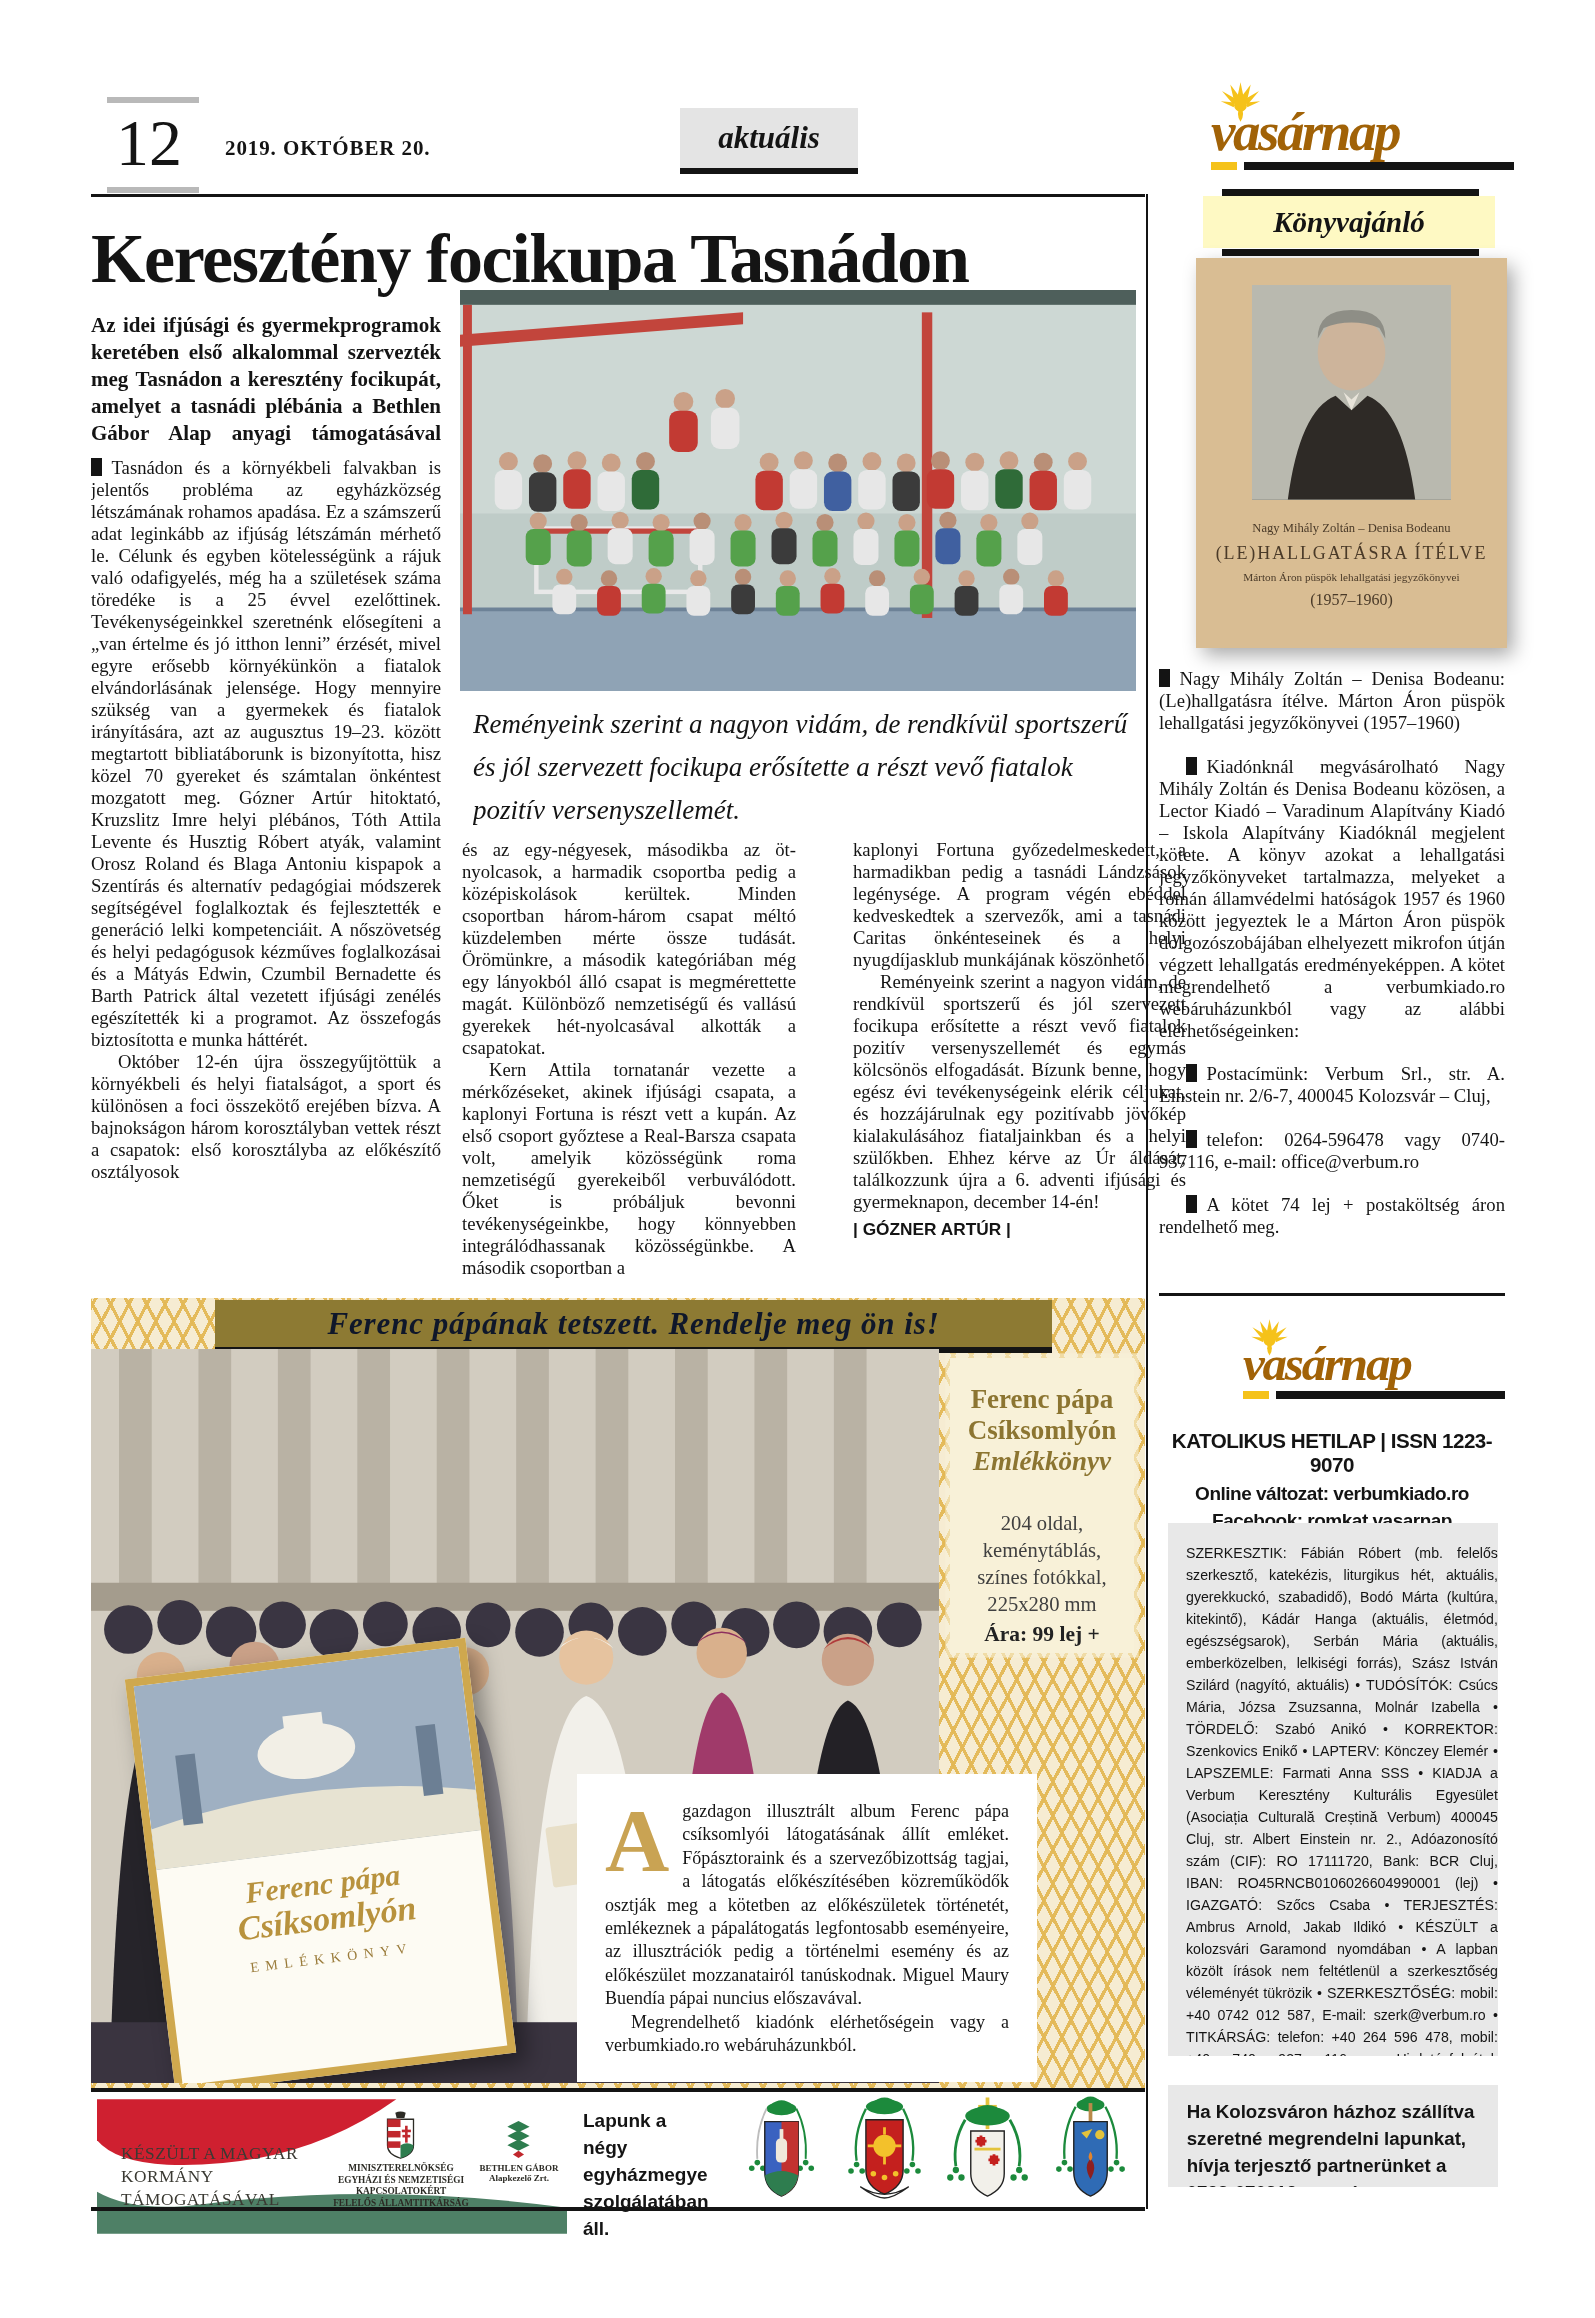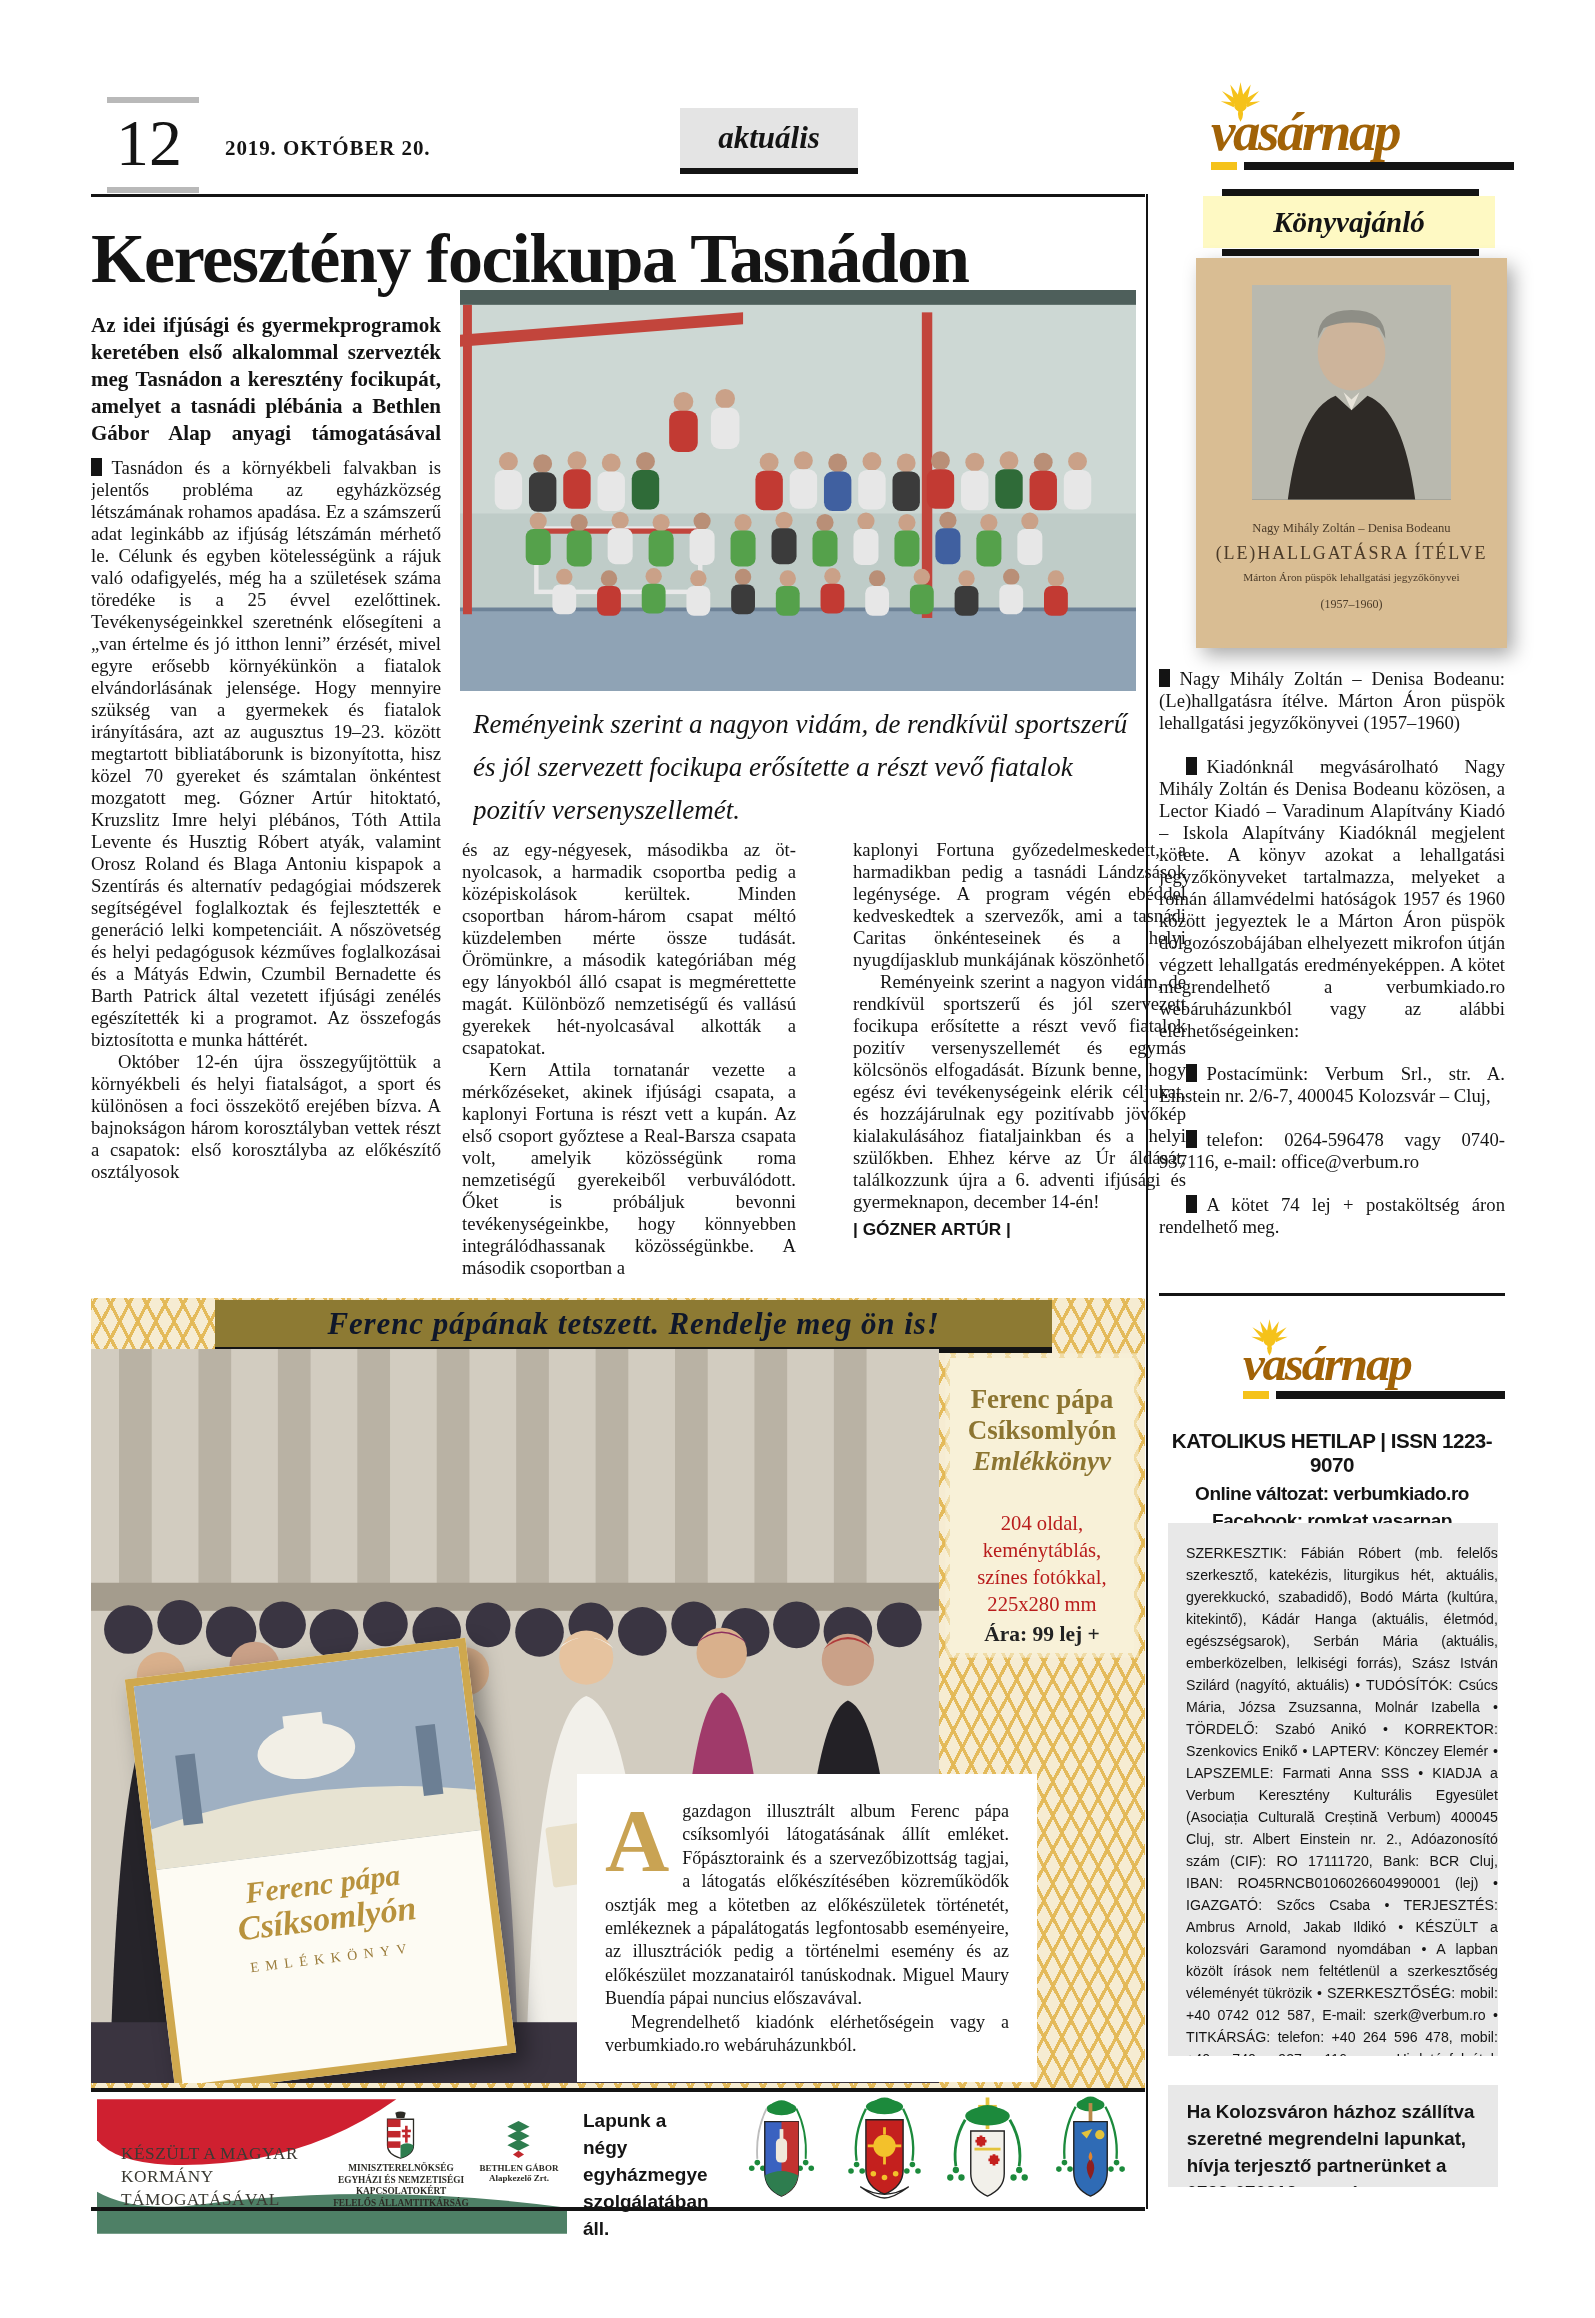--- a/index.html
+++ b/index.html
@@ -33,31 +33,31 @@
   .headline{font-weight:700;font-size:70px;line-height:1.02;letter-spacing:-1.4px;}
   .lead{font-weight:700;font-size:21px;line-height:27px;}
   .pullquote{font-style:italic;font-size:27px;line-height:43px;}
   .byline{font-family:"Liberation Sans",sans-serif;font-weight:700;font-size:17.3px;margin-top:4.7px;}
   .colbox{overflow:hidden;}
   
   .bookcover{background:#d9bd93;box-shadow:6.5px 8.4px 18.7px rgba(0,0,0,.35);text-align:center;color:#4a3a28;}
   .bc-authors{font-size:12.6px;margin-top:13px;}
   .bc-title{font-size:18px;letter-spacing:1.9px;margin-top:7.5px;font-weight:400;}
   .bc-sub{font-size:11.2px;margin-top:6.5px;}
-  .bc-years{font-size:12px;margin-top:14px;}
+  .bc-years{font-size:16px;margin-top:8px;}
   
   .pattern{background-color:#f6ecd2;
     background-image:repeating-linear-gradient(62deg,rgba(227,184,85,.95) 0 3.3px,rgba(227,184,85,0) 3.3px 16px),
                      repeating-linear-gradient(-62deg,rgba(227,184,85,.95) 0 3.3px,rgba(246,236,210,1) 3.3px 16px);}
   .ad-banner{background:#8d7a33;border-bottom:6.5px solid #151515;color:#0f172a;text-align:center;
     font-style:italic;font-weight:700;font-size:31px;line-height:47px;letter-spacing:0.9px;}
   .ad-panel{background:#f8f1d8;text-align:center;color:#8c7531;box-shadow:0 0 0 4.7px rgba(248,241,216,.6);}
   .ad-panel .t1{font-weight:700;font-size:27px;line-height:31px;margin-top:26px;}
   .ad-panel .t2{font-weight:700;font-style:italic;font-size:27px;line-height:31px;}
-  .ad-details{color:#b91c1c;font-size:20.6px;line-height:27px;margin-top:33px;}
+  .ad-details{color:#404040;font-size:20.6px;line-height:27px;margin-top:33px;}
   .ad-price{color:#222;font-weight:700;font-size:21.5px;line-height:27px;margin-top:2.8px;}
   .ad-copy{background:#fff;}
   .ad-copy-inner{padding:26px 28px;font-size:18px;line-height:23.4px;}
   .dropcap{float:left;font-size:89px;line-height:70px;font-weight:700;color:#c9a353;margin:4.7px 13px 0 0;}
   .ad-copy-inner p + p{text-indent:26px;}
   .covercard{background:#fdfbf3;border:8.4px solid #cfa84e;transform:rotate(-7deg);box-shadow:9.3px 11.2px 23.4px rgba(0,0,0,.4);overflow:hidden;text-align:center;}
   .cc-img{height:46%;background:linear-gradient(180deg,#8fa3b8 0%,#c9d3de 55%,#e7e3d2 100%);position:relative;}
   .cc-l1{font-style:italic;font-weight:700;font-size:30px;color:#b8923d;margin-top:17px;line-height:1.1;}
   .cc-l2{font-style:italic;font-weight:700;font-size:34px;color:#b8923d;line-height:1.1;}
   .cc-l3{font-size:14px;letter-spacing:6.5px;color:#9a7b3a;margin-top:14px;}

